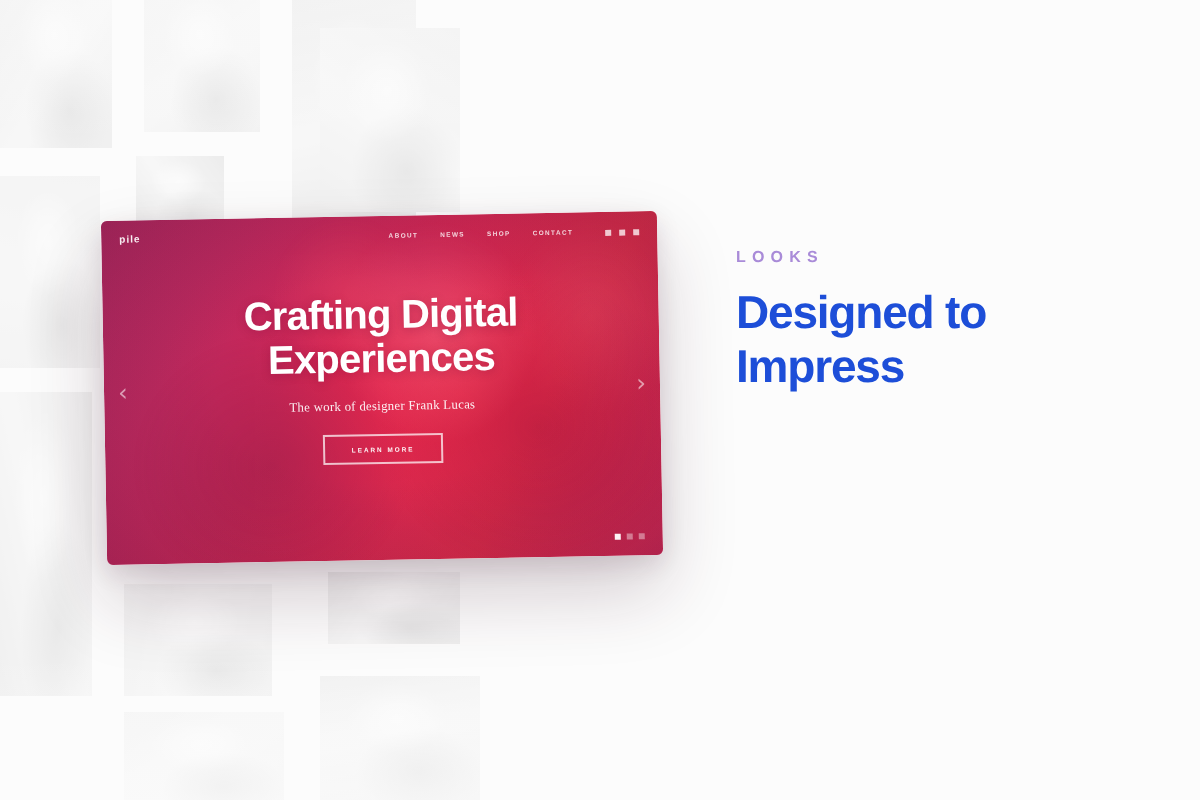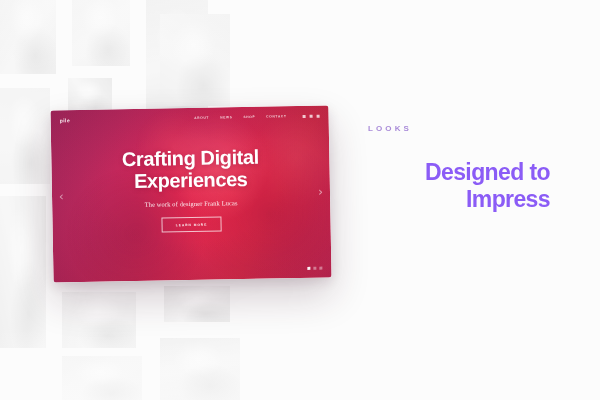--- a/index.html
+++ b/index.html
@@ -203,30 +203,29 @@
     left: 368px;
     top: 124px;
     width: 182px;
     z-index: 6;
   }
   #eyebrow {
     font-size: 8px;
     font-weight: 700;
     letter-spacing: 3.1px;
     color: #a98bd8;
-    margin-bottom: 26px;
+    margin-bottom: 10px;
   }
   #panel-title {
     font-size: 23px;
     line-height: 1.16;
     font-weight: 700;
-    color: #8b5cf6;
+    color: #1d4ed8;
     letter-spacing: -0.6px;
     margin-bottom: 15px;
-    text-align: right;
   }
   #panel-body {
     font-size: 9.3px;
     line-height: 1.62;
     color: #58585c;
   }
 </style>
 </head>
 <body>
 

